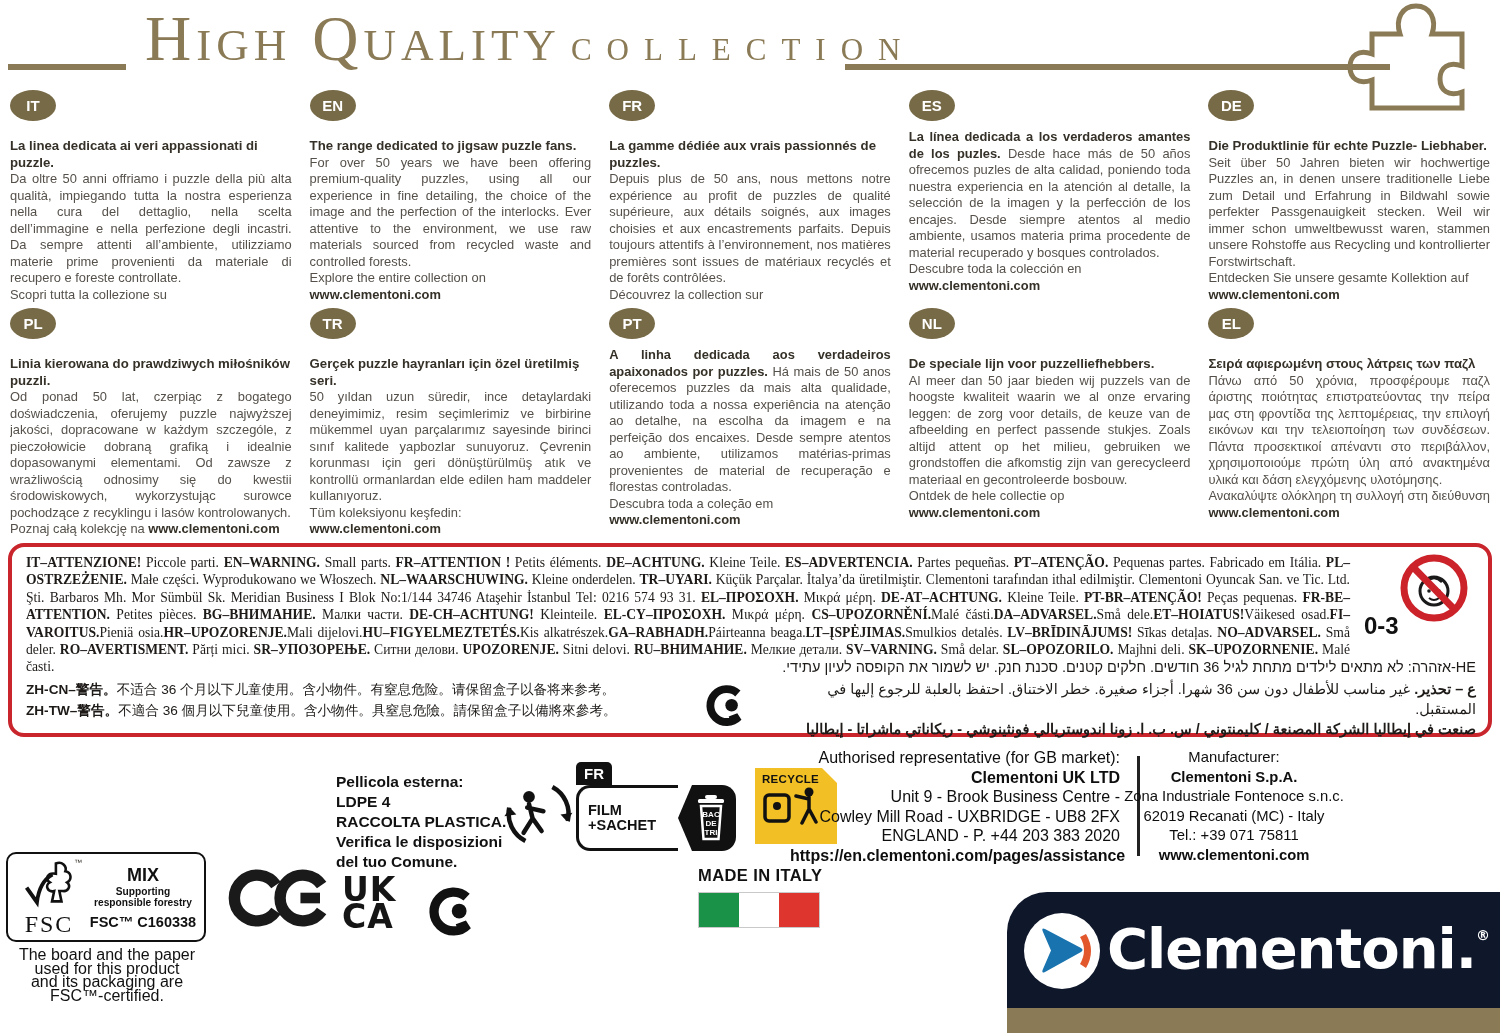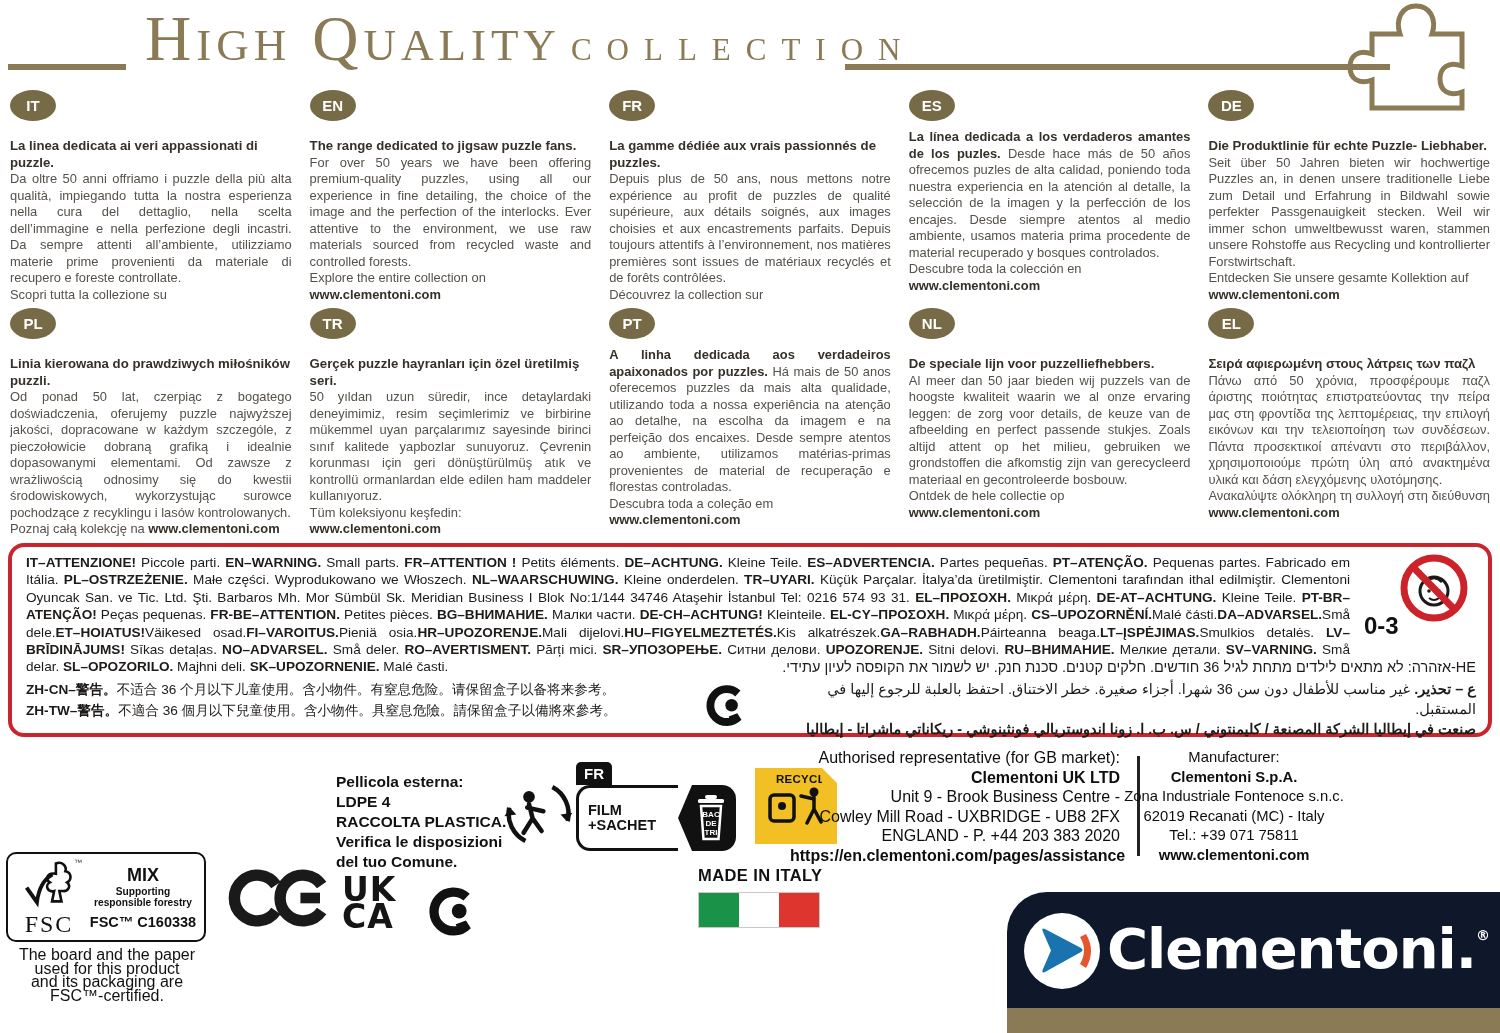--- a/index.html
+++ b/index.html
@@ -26,21 +26,21 @@
     font-weight:bold; font-size:15px; display:flex; align-items:center; justify-content:center;
     margin-bottom:8px; }
   .lang h3 { font-size:13.2px; line-height:16.5px; color:#353128;margin-top:17px; }
   .lang p.body { font-size:12.9px; line-height:16.5px; color:#55504a; text-align:justify; }
   .lang p.tail { font-size:12.9px; line-height:16.5px; color:#55504a; }
   .lang p.tail b, .lang p.body b.inhead { color:#353128; }
   
   .warnbox { position:absolute; left:8px; top:543px; width:1484px; height:194px;
     border:4px solid #c9252c; border-radius:16px; background:#fff;
     padding:7px 12px 4px 14px; color:#1d1a18; font-size:13.6px; line-height:17.4px; }
-  .warnbox .w-main { text-align:justify; }
+  .warnbox .w-main { text-align:justify;font-family:Liberation Serif, serif; }
   .warnbox .age03 { float:right; margin:0 0 4px 14px; }
   .w-he { text-align:right; margin-top:-17px; font-size:14.5px; }
   .w-bottom { display:flex; gap:30px; align-items:flex-start; margin-top:3px; }
   .w-zh { flex:0 0 645px; }
   .w-zh p { margin:2px 0 3px; }
   .w-ar { flex:1; font-size:14.5px; line-height:20px; }
   .w-ar p { margin:0; }
   .gmark { flex:0 0 auto; margin-top:2px; }
   
   .film-notice { position:absolute; left:336px; top:772px; font-weight:bold;
@@ -50,21 +50,21 @@
   .frtab { display:inline-block; background:#111; color:#fff; font-weight:bold;
     font-size:15px; padding:3px 8px; border-radius:5px 5px 0 0; }
   .frpill { display:flex; height:66px; width:160px; }
   .frwhite { background:#fff; border:3.5px solid #111; border-right:none;
     border-radius:14px 0 0 14px; display:flex; align-items:center; padding-left:9px;
     font-weight:bold; font-size:14.5px; line-height:15px; color:#111; flex:1; }
   .frblack { background:#111; border-radius:0 14px 14px 0; width:58px; position:relative;
     display:flex; align-items:center; justify-content:center;
     clip-path:polygon(14px 0,100% 0,100% 100%,14px 100%,0 50%); padding-left:8px; }
   .recycle { position:absolute; left:755px; top:768px; width:82px; height:76px;
-    background:#f2c024; padding:5px 4px 2px 7px;text-align:right; }
+    background:#f2c024; padding:5px 4px 2px 7px; }
   .recycle::after { content:""; position:absolute; right:0; top:0; border-style:solid;
     border-width:0 15px 15px 0; border-color:#fff #fff #f2c024 #f2c024; }
   .recycle .rtxt { font-weight:bold; font-size:11.5px; letter-spacing:.3px; color:#111; }
   .mii { position:absolute; left:698px; top:866px; width:122px; text-align:right; }
   .mii .t { font-weight:bold; font-size:16.5px; letter-spacing:.4px; color:#111; white-space:nowrap; }
   .flag { margin-top:7px; height:36px; display:flex; border:1px solid #c9c9c9; }
   .flag div { flex:1; }
   .fsc-box { position:absolute; left:6px; top:852px; width:200px; height:90px;
     border:2.5px solid #111; border-radius:10px; display:flex; align-items:center;
     padding:4px 6px; gap:4px; }

